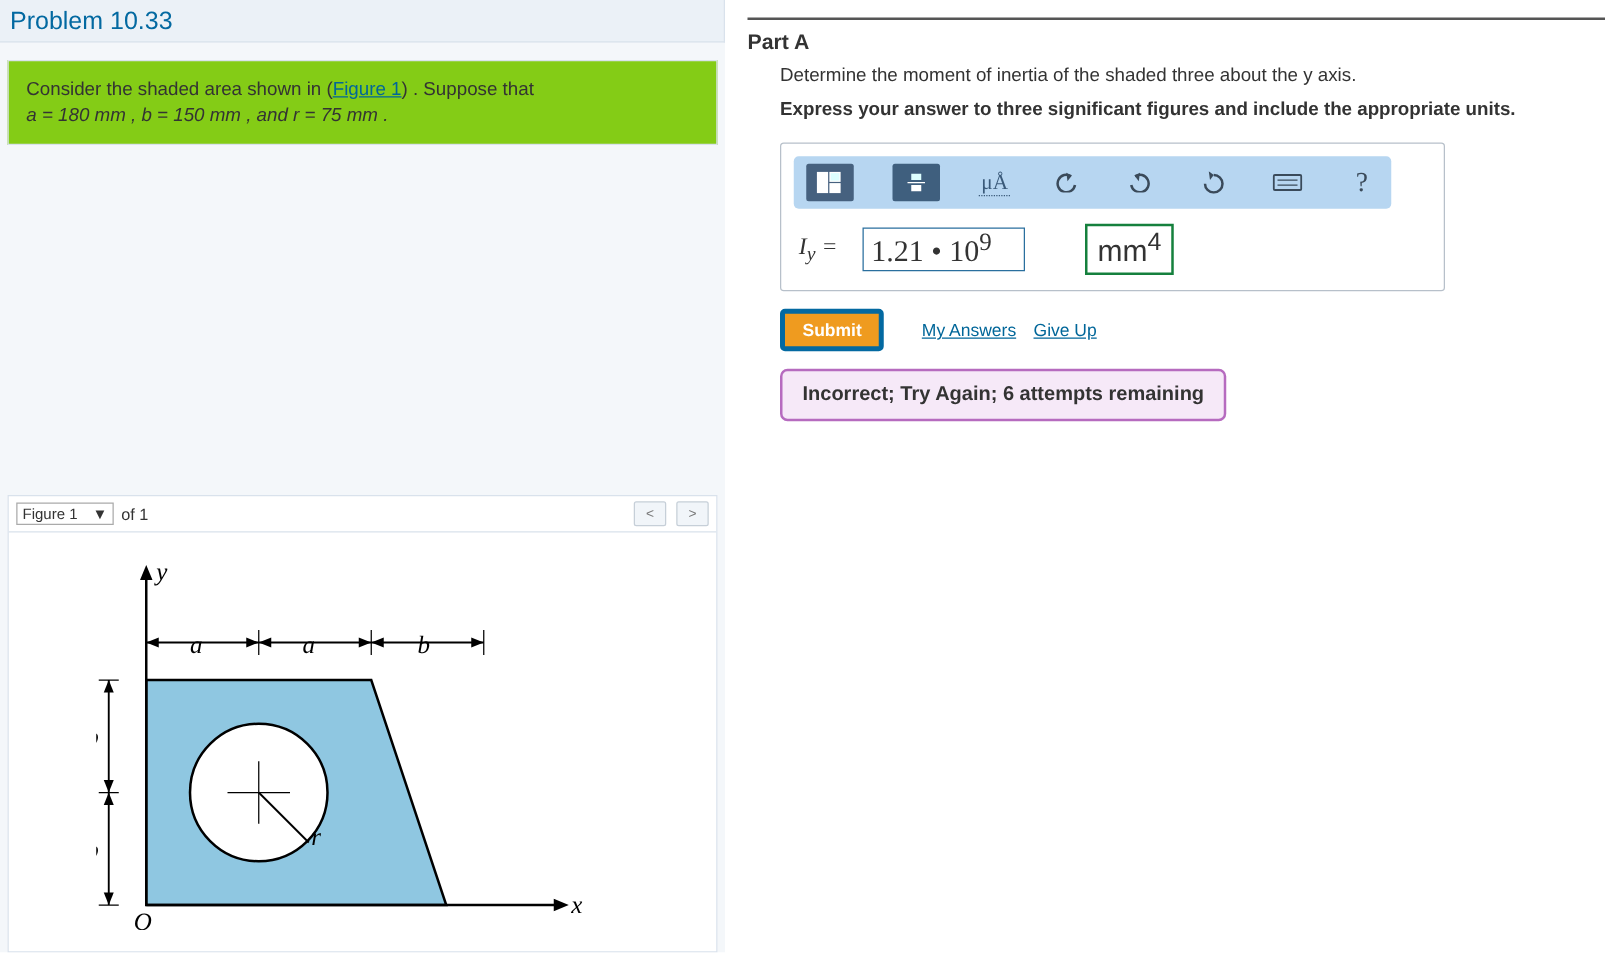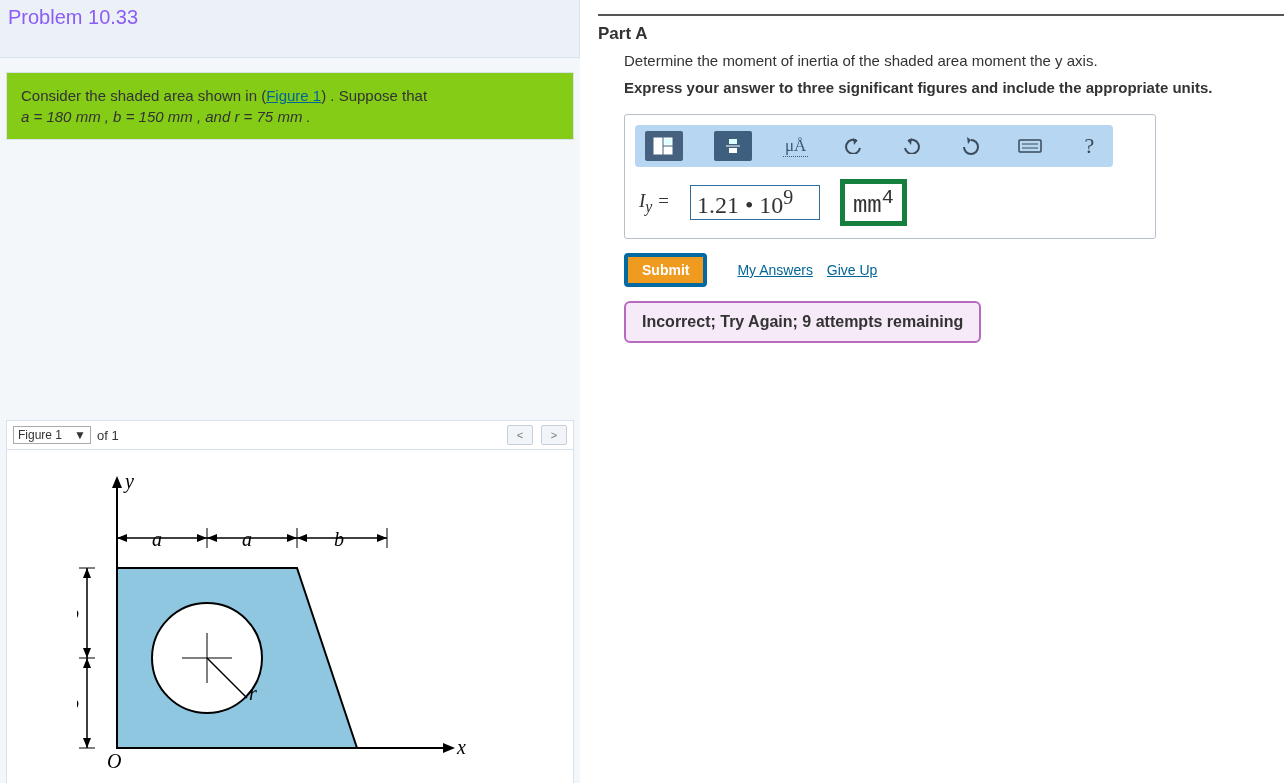--- a/index.html
+++ b/index.html
@@ -15,23 +15,23 @@
   .left-pane {
     width: 580px;
     padding: 0;
     background: #f4f7fa;
   }
   .problem-title {
     background: #ebf1f7;
     border: 1px solid #d9e2ec;
     border-top: none;
     border-left: none;
-    padding: 6px 10px 28px 8px;
+    padding: 6px 10px 4px 8px;
     font-size: 20px;
-    color: #8b5cf6;
+    color: #0369a1;
   }
   .problem-text {
     margin: 14px 6px 0 6px;
     background: #84cc16;
     border: 1px solid #d9e2ec;
     padding: 12px 14px;
     font-size: 15px;
     line-height: 1.4;
   }
   .problem-text a { color: #069; text-decoration: underline; }
@@ -61,21 +61,21 @@
 
   .answer-box { border: 1px solid #b7c0ca; background: #fff; display: inline-block; padding: 10px 42px 10px 10px; border-radius: 3px; }
   .toolbar { background: #b7d6f1; border-radius: 4px; padding: 6px 10px; display: flex; align-items: center; gap: 31px; margin-bottom: 10px; }
   .tb-btn { display: inline-flex; align-items: center; justify-content: center; width: 28px; height: 26px; color: #3a4a5a; }
   .tb-img-btn { background: #46617f; width: 38px; height: 30px; border-radius: 2px; display: inline-flex; align-items: center; justify-content: center; color: #fff; font-size: 11px; }
   .tb-uA { font-family: 'Times New Roman', serif; font-size: 17px; color: #3a5a7a; border-bottom: 1px dotted #3a5a7a; padding: 0 2px; }
 
   .input-row { display: flex; align-items: center; gap: 20px; padding: 2px 4px; font-family: 'Times New Roman', serif; }
   .iy-label { font-size: 19px; font-style: italic; }
   .val-input { border: 1px solid #2a6f9e; padding: 0 6px; font-family: 'Times New Roman', serif; font-size: 24px; min-width: 130px; }
-  .unit-input { border: 5px solid #15803d; padding: 2px 8px; font-family: Liberation Mono, monospace; font-size: 24px; min-width: 60px; }
+  .unit-input { border: 2px solid #15803d; padding: 2px 8px; font-family: Liberation Sans, sans-serif; font-size: 24px; min-width: 60px; margin-left: 28px; }
 
   .action-row { margin-top: 14px; display: flex; align-items: center; gap: 30px; }
   .submit-btn { background: #ef9b1f; color: #fff; border: 4px solid #0369a1; border-radius: 4px; padding: 5px 14px; font-size: 14px; font-weight: bold; }
   .links { font-size: 14px; }
   .links a { color: #069; text-decoration: underline; margin-right: 10px; }
 
   .feedback { margin-top: 14px; display: inline-block; border: 2px solid #b66bbf; background: #f6e9f8; border-radius: 6px; padding: 10px 16px; font-size: 16px; font-weight: bold; color: #333; }
 
   .ital { font-style: italic; }
 </style>
@@ -151,21 +151,21 @@
         </svg>
       </div>
     </div>
   </div>
 
   <div class="right-pane">
     <hr class="part-hr">
     <div class="part-title">Part A</div>
     <div class="question-body">
       <div class="qtext">
-        <span>Determine the moment of inertia of the shaded area moment the y axis.</span>
+        <span>Determine the moment of inertia of the shaded three about the y axis.</span>
       </div>
       <div class="qhint">Express your answer to three significant figures and include the appropriate units.</div>
 
       <div class="answer-box">
         <div class="toolbar">
           <span class="tb-img-btn">
             <svg width="22" height="18">
                 <rect x="1" y="1" width="8" height="16" fill="#fff" stroke="#fff"></rect>
                 <rect x="11" y="1" width="8" height="7" fill="#dff" stroke="#fff"></rect>
                 <rect x="11" y="10" width="8" height="7" fill="#fff" stroke="#fff"></rect>
@@ -220,16 +220,16 @@
       </div>
 
       <div class="action-row">
         <button class="submit-btn">Submit</button>
         <span class="links">
           <a href="#">My Answers</a>
           <a href="#">Give Up</a>
         </span>
       </div>
 
-      <div class="feedback">Incorrect; Try Again; 9 attempts remaining</div>
+      <div class="feedback">Incorrect; Try Again; 6 attempts remaining</div>
     </div>
   </div>
 </div>
 
 </body></html>

